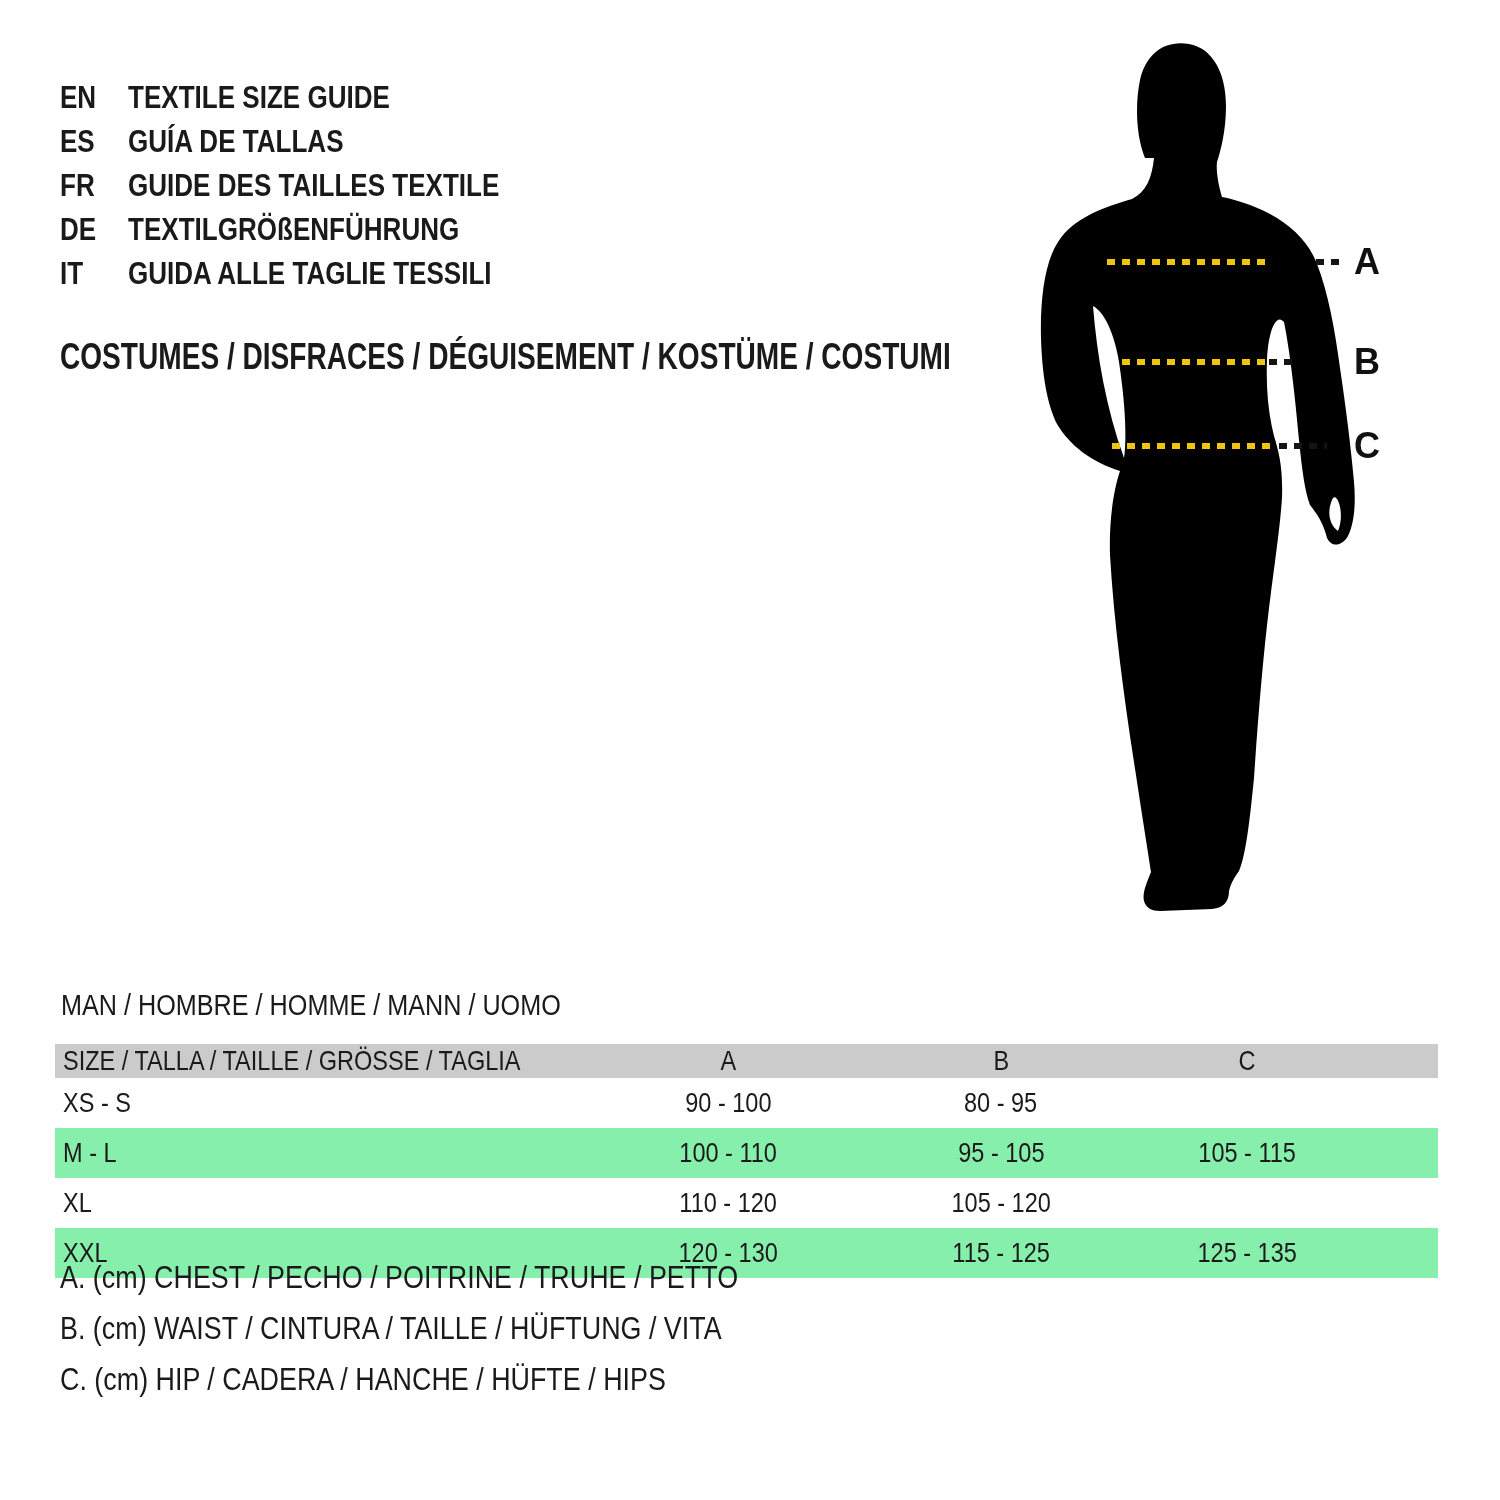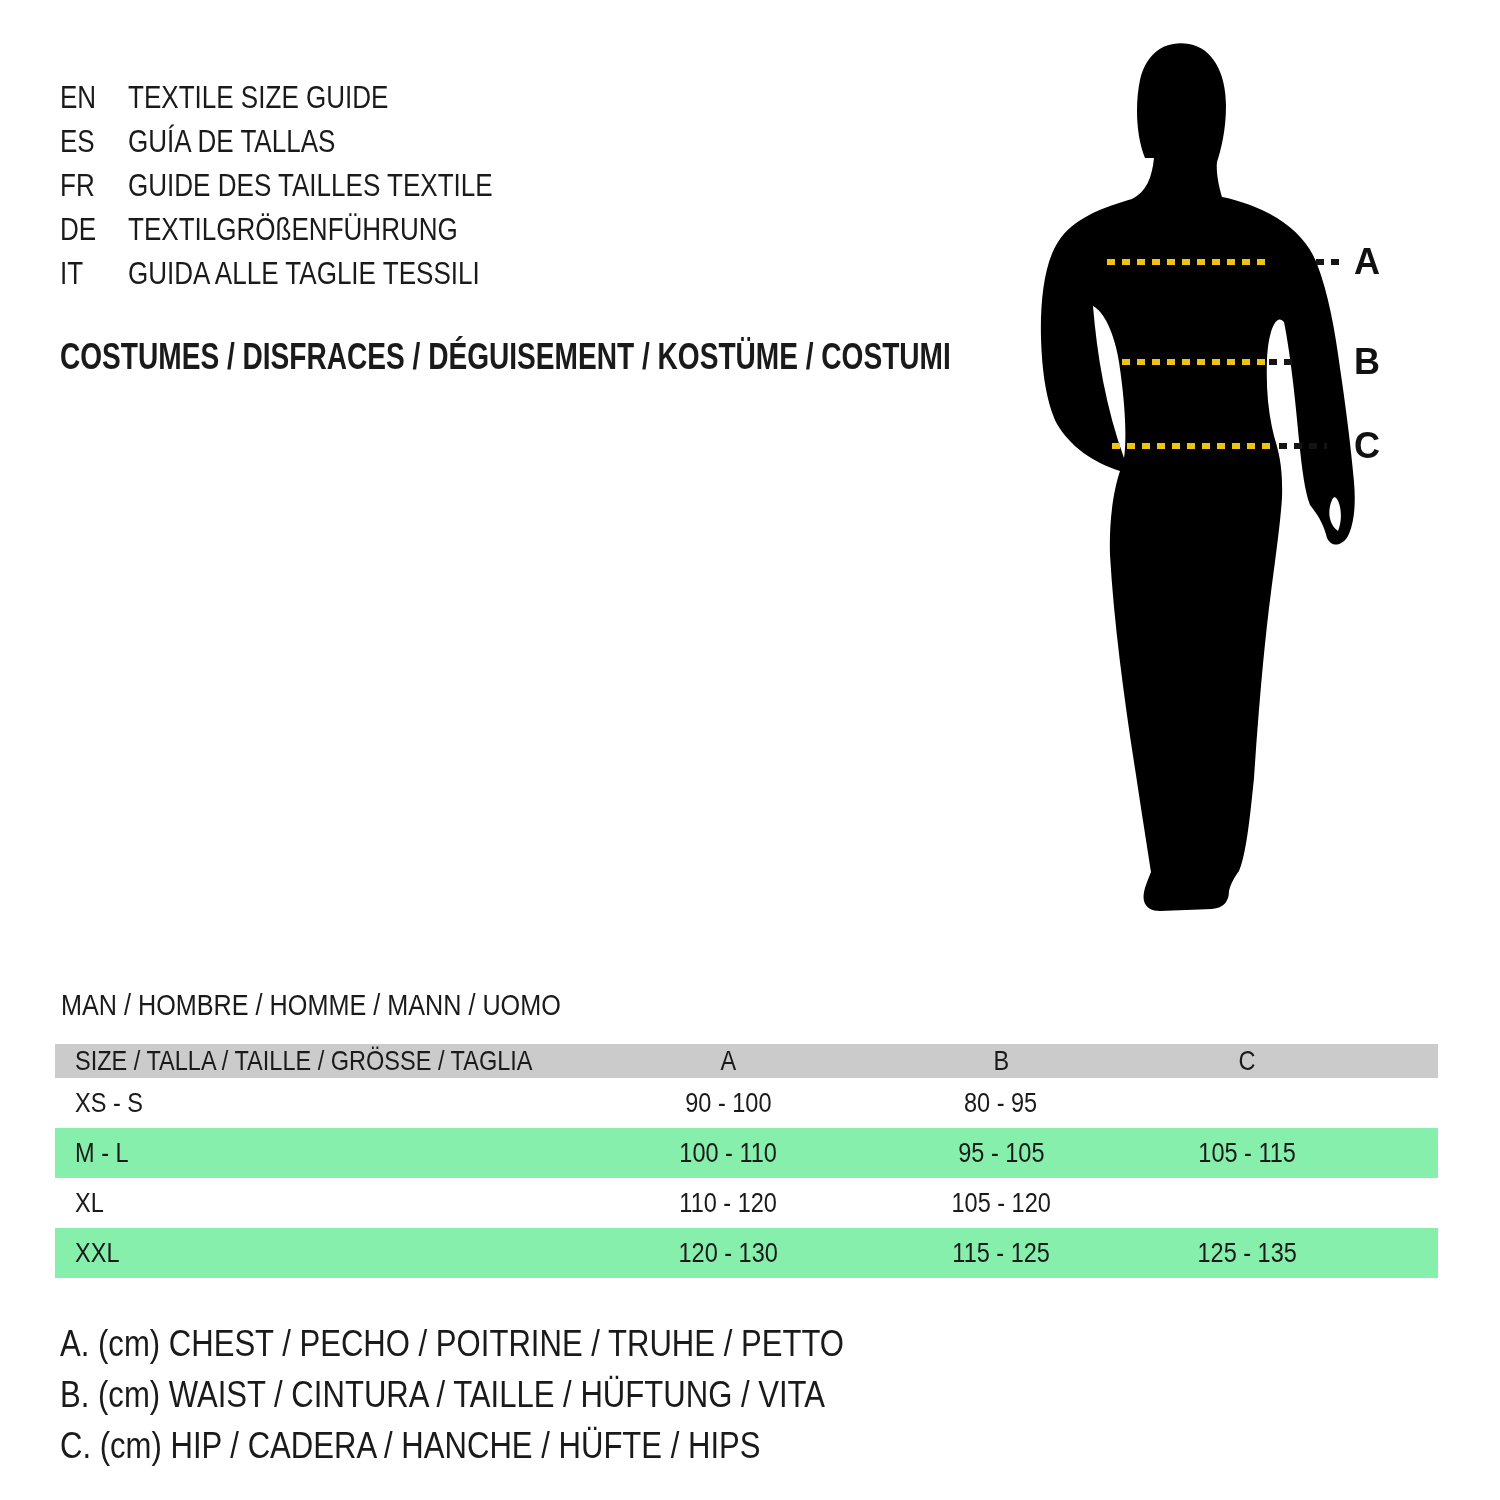--- a/index.html
+++ b/index.html
@@ -6,48 +6,48 @@
   body {
     width:1500px; height:1500px; position:relative; background:#ffffff;
     font-family:"Liberation Sans", sans-serif; color:#1a1a1a; overflow:hidden;
   }
   .cond { display:inline-block; transform:scaleX(0.84); transform-origin:0 50%; white-space:nowrap; }
   .cond.cc { transform-origin:50% 50%; }
   .cond.tight { transform:scaleX(0.78); }
 
   
   .langs { position:absolute; left:60px; top:76px; font-size:31px; }
-  .lang-row { display:flex; height:44px; align-items:center; }
+  .lang-row { display:flex; height:44px; align-items:center;font-weight:bold; }
   .lang-code { width:68px; flex:0 0 68px; }
 
   
   .category { position:absolute; left:60px; top:336px; font-size:36px; font-weight:bold; }
 
   
   .figure-svg { position:absolute; left:1020px; top:38px; width:344px; height:892px; }
   .dash { position:absolute; height:6px; }
   .dash-y { background:repeating-linear-gradient(90deg,#EDC511 0 8px,transparent 8px 15px); }
   .dash-k { background:repeating-linear-gradient(90deg,#141414 0 8px,transparent 8px 15px); }
   .marker { position:absolute; font-size:36px; font-weight:bold; color:#111; }
 
   
   .section-title { position:absolute; left:61px; top:988px; font-size:30px; }
 
   
   .size-table { position:absolute; left:55px; top:1044px; width:1383px; font-size:28px; }
   .t-row { display:flex; height:50px; align-items:center; }
   .t-head { height:34px; background:#CBCBCB; }
   .t-row.alt { background:#86efac; }
-  .c0 { width:535px; flex:0 0 535px; padding-left:20px; box-sizing:border-box; text-align:left; }
+  .c0 { width:535px; flex:0 0 535px; padding-left:8px; box-sizing:border-box; text-align:left; }
   .c1 { width:276px; flex:0 0 276px; text-align:center; }
   .c2 { width:270px; flex:0 0 270px; text-align:center; }
   .c3 { width:302px; flex:0 0 302px; text-align:center; padding-right:80px; box-sizing:border-box; }
 
   
-  .legend { position:absolute; left:60px; top:1318px; font-size:37px; }
+  .legend { position:absolute; left:60px; top:1252px; font-size:32px; }
   .legend-line { display:flex; height:51px; align-items:center; }
 </style>
 </head>
 <body>
 
 <div class="langs">
   <div class="lang-row">
     <span class="lang-code cond">EN</span>
     <span class="cond">TEXTILE SIZE GUIDE</span>
   </div>

